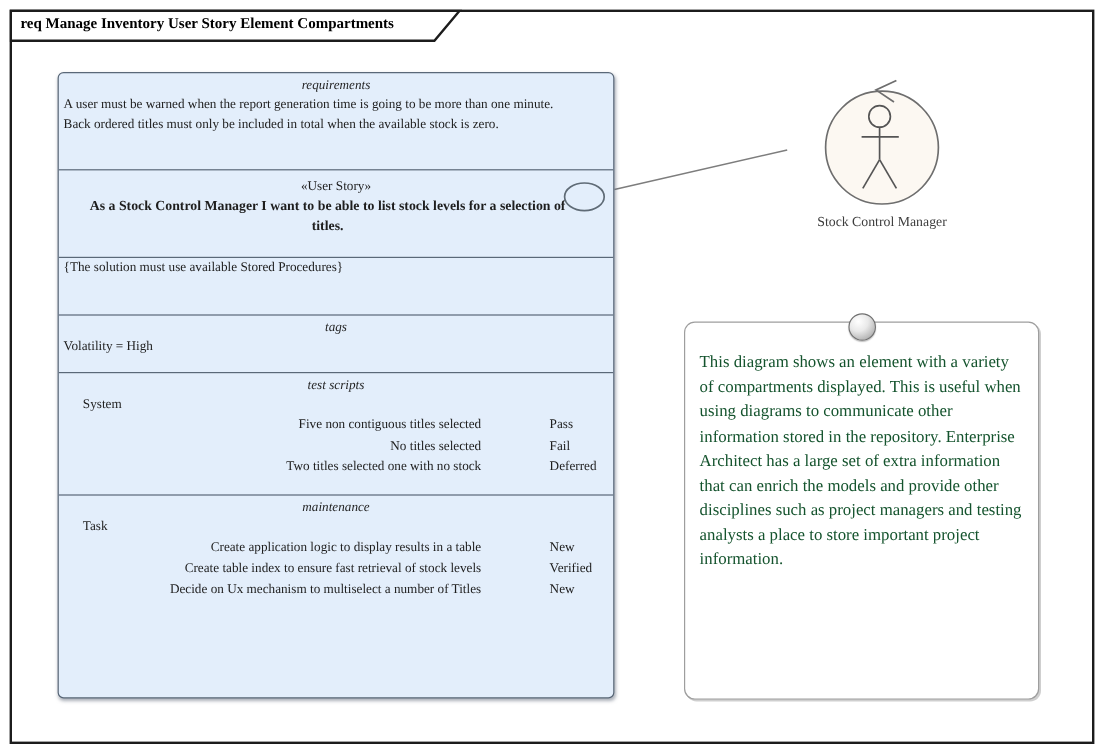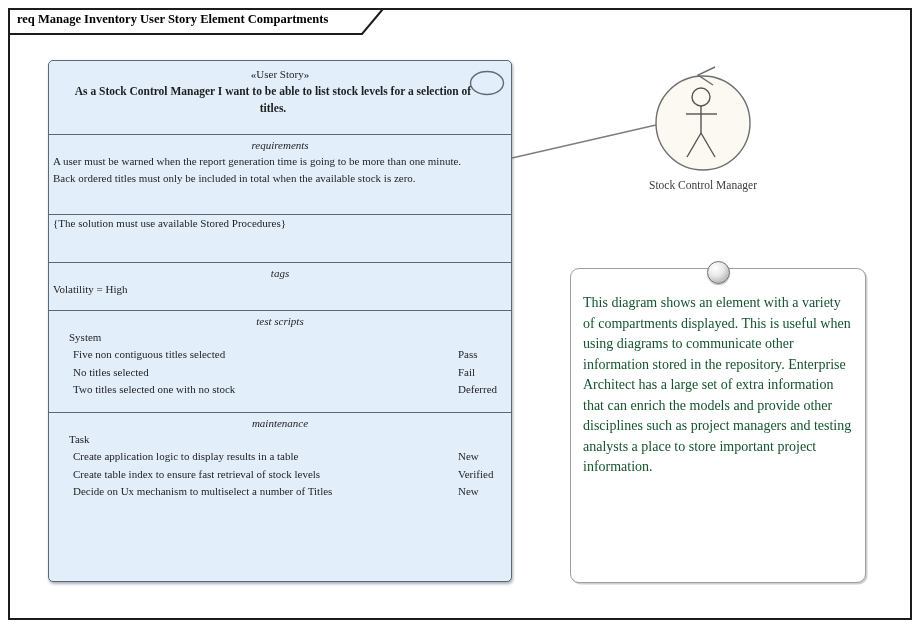--- a/index.html
+++ b/index.html
@@ -34,25 +34,25 @@
   .hdr{height:73px;text-align:center;}
   .stereotype{margin-top:6px;line-height:15px;}
   .us-name{font-weight:bold;font-size:11.5px;line-height:16.5px;padding:1px 28px 0 14px;}
   .oval{position:absolute;right:6px;top:9px;}
   .c-req{height:80px;}
   .c-con{height:48px;}
   .c-tag{height:48px;}
   .c-test{height:102px;}
   .c-maint{height:213px;}
   .group-label{padding-left:20px;line-height:17px;}
-  .t-row{position:relative;line-height:17.5px;}
+  .t-row{position:relative;line-height:17.5px;text-align:right;}
   .t-row .rname{display:block;padding-left:24px;padding-right:110px;white-space:nowrap;}
   .t-row .rstatus{position:absolute;left:409px;top:0;}
   
-  .actor{position:absolute;left:618px;top:62px;width:170px;height:140px;}
+  .actor{position:absolute;left:650px;top:62px;width:170px;height:140px;}
   .actor svg{position:absolute;left:28px;top:2px;}
   .actor-label{
     position:absolute;left:0;top:117px;width:170px;text-align:center;
     font-size:11.5px;color:#3d3d3d;
   }
   
   .connector{position:absolute;left:510px;top:118px;}
   
   .note{
     position:absolute;left:570px;top:268px;width:296px;height:315px;
@@ -81,32 +81,32 @@
     </svg>
     <span class="tab-label">req Manage Inventory User Story Element Compartments</span>
   </div>
 
   <svg class="connector" width="150" height="46" viewBox="0 0 150 46">
     <line x1="2" y1="40" x2="146" y2="7" stroke="#7d7d7d" stroke-width="1.3"></line>
   </svg>
 
   <div class="user-story">
 
+    <div class="comp c-req">
+      <div class="comp-title">requirements</div>
+      <div class="comp-item">A user must be warned when the report generation time is going to be more than one minute.</div>
+      <div class="comp-item">Back ordered titles must only be included in total when the available stock is zero.</div>
+    </div>
+
     <div class="comp hdr">
       <div class="stereotype">«User Story»</div>
       <div class="us-name">As a Stock Control Manager I want to be able to list stock levels for a selection of titles.</div>
       <svg class="oval" width="36" height="26" viewBox="0 0 36 26">
         <ellipse cx="18" cy="13" rx="16.5" ry="11.5" fill="none" stroke="#5f6b76" stroke-width="1.4"></ellipse>
       </svg>
-    </div>
-
-    <div class="comp c-req">
-      <div class="comp-title">requirements</div>
-      <div class="comp-item">A user must be warned when the report generation time is going to be more than one minute.</div>
-      <div class="comp-item">Back ordered titles must only be included in total when the available stock is zero.</div>
     </div>
 
     <div class="comp c-con">
       <div class="comp-item">{The solution must use available Stored Procedures}</div>
     </div>
 
     <div class="comp c-tag">
       <div class="comp-title">tags</div>
       <div class="comp-item">Volatility = High</div>
     </div>

